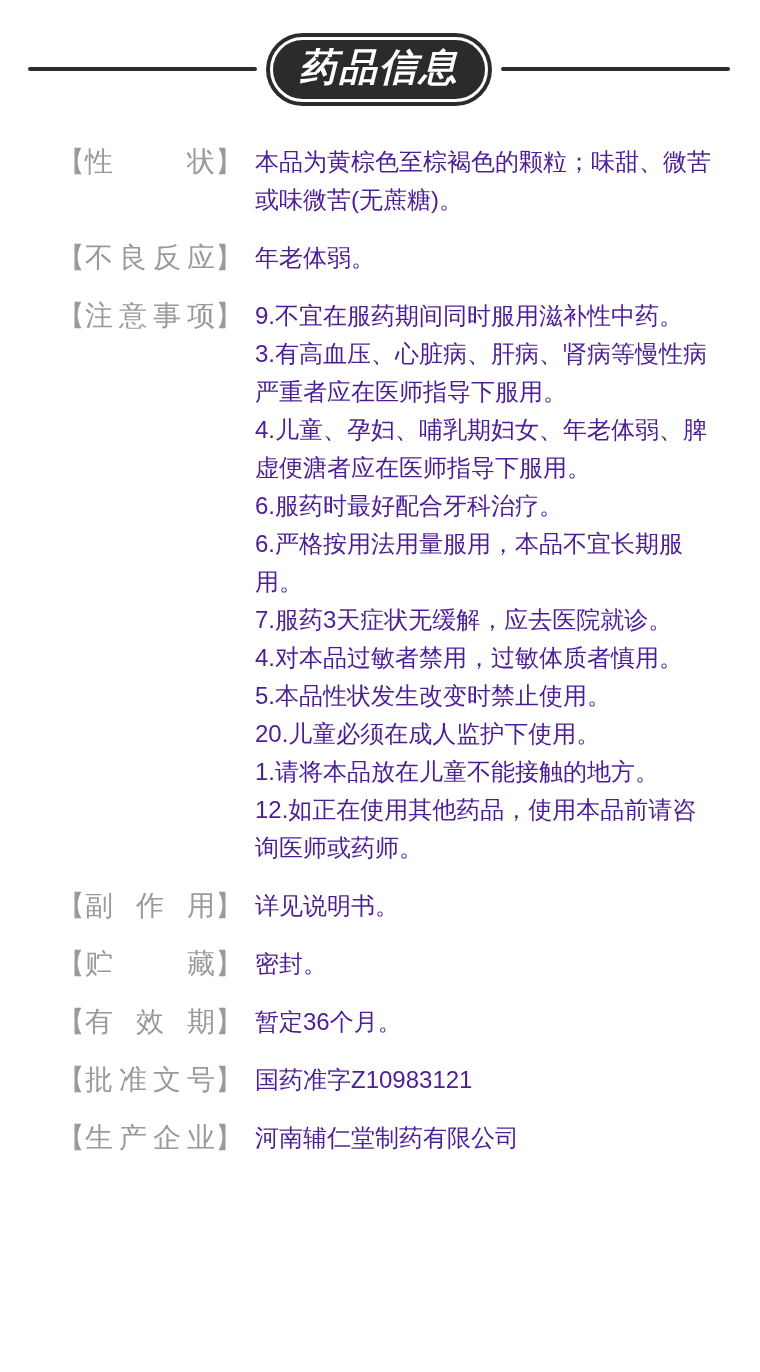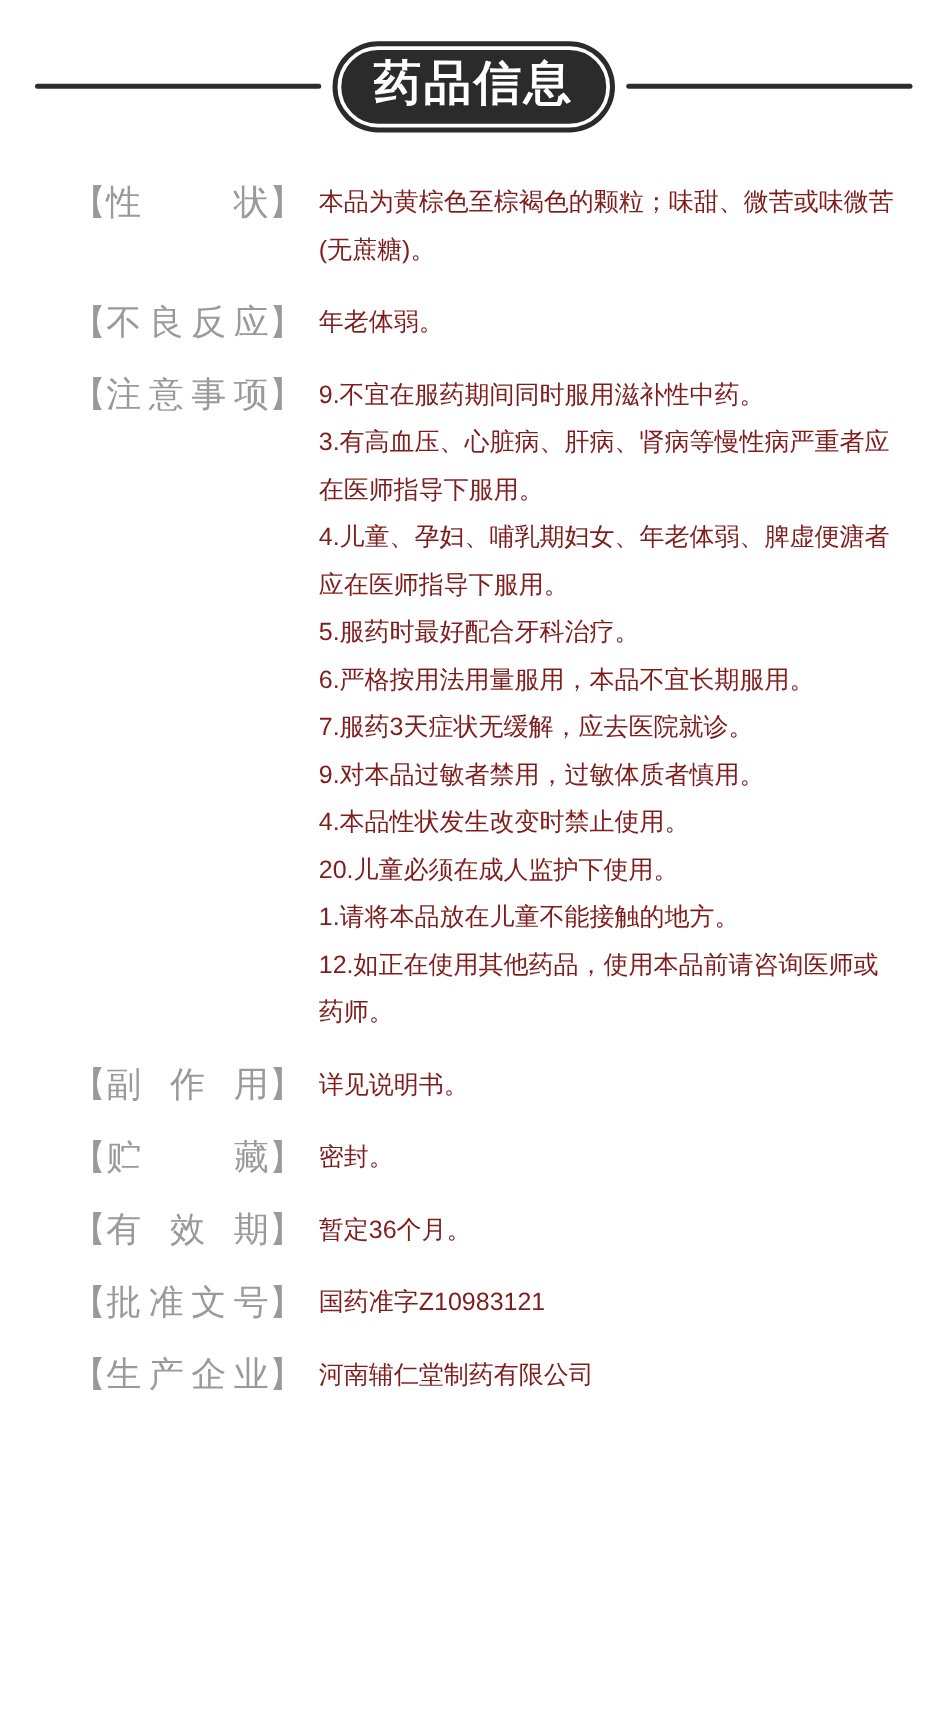--- a/index.html
+++ b/index.html
@@ -23,20 +23,21 @@
     background: #2d2d2d;
     border-radius: 2px;
   }
   .hline.left  { margin-left: 28px;  margin-right: 9px; }
   .hline.right { margin-right: 30px; margin-left: 9px; }
   .badge {
     background: #2b2b2b;
     border-radius: 999px;
     padding: 4px;
     flex: none;
+    font-style: italic;
   }
   .badge-inner {
     background: #2b2b2b;
     border: 3px solid #ffffff;
     border-radius: 999px;
     padding: 4px 26px 7px 26px;
     color: #ffffff;
     font-size: 38px;
     font-weight: 700;
     letter-spacing: 2px;
@@ -64,22 +65,22 @@
   .label .br { flex: none; }
   .label-inner {
     flex: 1;
     display: flex;
     justify-content: space-between;
   }
   .content {
     flex: none;
     width: 462px;
     margin-left: 12px;
-    color: #7f1d1d;
-    font-size: 20px;
+    color: #4c1d95;
+    font-size: 24px;
     line-height: 38px;
   }
   .content .item { min-height: 38px; }
 </style>
 </head>
 <body>
 
 <div class="page">
 
   <header class="title-bar">
@@ -129,25 +130,25 @@
             <span>意</span>
             <span>事</span>
             <span>项</span>
           </span>
       <span class="br">】</span>
     </div>
     <div class="content">
           <div class="item">9.不宜在服药期间同时服用滋补性中药。</div>
           <div class="item">3.有高血压、心脏病、肝病、肾病等慢性病严重者应在医师指导下服用。</div>
           <div class="item">4.儿童、孕妇、哺乳期妇女、年老体弱、脾虚便溏者应在医师指导下服用。</div>
-          <div class="item">5.服药时最好配合牙科治疗。</div>
+          <div class="item">6.服药时最好配合牙科治疗。</div>
           <div class="item">6.严格按用法用量服用，本品不宜长期服用。</div>
           <div class="item">7.服药3天症状无缓解，应去医院就诊。</div>
-          <div class="item">9.对本品过敏者禁用，过敏体质者慎用。</div>
-          <div class="item">4.本品性状发生改变时禁止使用。</div>
+          <div class="item">4.对本品过敏者禁用，过敏体质者慎用。</div>
+          <div class="item">5.本品性状发生改变时禁止使用。</div>
           <div class="item">20.儿童必须在成人监护下使用。</div>
           <div class="item">1.请将本品放在儿童不能接触的地方。</div>
           <div class="item">12.如正在使用其他药品，使用本品前请咨询医师或药师。</div>
         </div>
   </section>
 
   <section class="row">
     <div class="label">
       <span class="br">【</span>
       <span class="label-inner">

